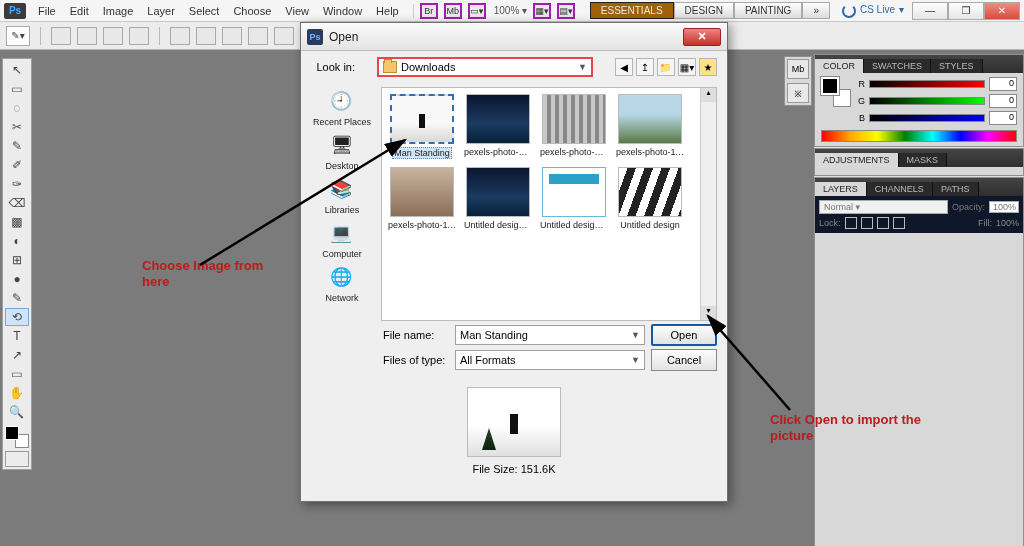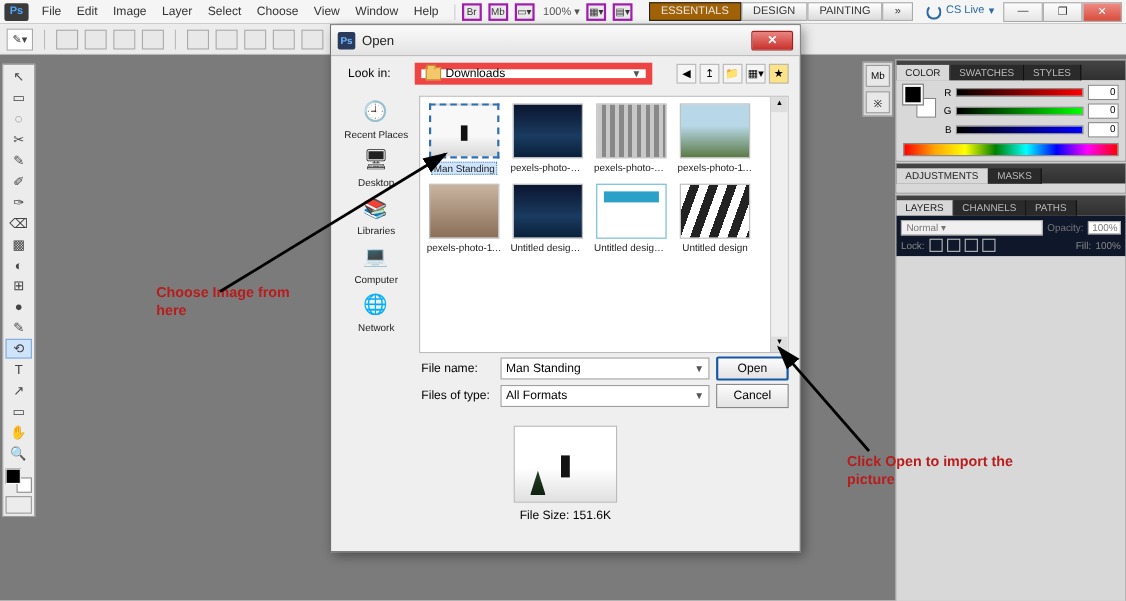--- a/index.html
+++ b/index.html
@@ -70,21 +70,21 @@
   .panel-icons .pic{width:22px;height:20px;border:1px solid #999;background:#e8e8e8;font-size:9px;display:flex;align-items:center;justify-content:center;}
 
   
   .opendialog{position:absolute;left:300px;top:22px;width:428px;height:480px;background:#efefef;border:1px solid #707070;box-shadow:3px 3px 10px rgba(0,0,0,0.4);}
   .od-title{height:28px;background:linear-gradient(#fbfbfb,#e3e3e3);display:flex;align-items:center;padding:0 6px;border-bottom:1px solid #bdbdbd;}
   .od-title .psico{width:16px;height:16px;background:#2a3a5a;color:#6eb6ff;font-size:9px;font-weight:bold;display:flex;align-items:center;justify-content:center;border-radius:2px;margin-right:6px;}
   .od-title .txt{font-size:12px;color:#222;}
   .od-title .xbtn{margin-left:auto;width:38px;height:18px;background:linear-gradient(#e9857f,#c9302c);border:1px solid #a02020;border-radius:2px;color:#fff;font-size:11px;display:flex;align-items:center;justify-content:center;font-weight:bold;}
   .od-lookin{display:flex;align-items:center;padding:6px 10px;gap:22px;font-size:11px;}
   .od-lookin .lbl{width:44px;text-align:right;}
-  .od-lookin .combo{flex:1;display:flex;align-items:center;border:6px solid #ef4444;background:#fff;height:20px;padding:0 4px;gap:4px;}
+  .od-lookin .combo{flex:1;display:flex;align-items:center;border:2px solid #ef4444;background:#fff;height:20px;padding:0 4px;gap:4px;}
   .od-lookin .combo .folder{width:14px;height:12px;background:#f5c76b;border:1px solid #c09030;position:relative;}
   .od-lookin .combo .folder::before{content:"";position:absolute;top:-3px;left:0;width:6px;height:3px;background:#f5c76b;border:1px solid #c09030;border-bottom:none;}
   .od-lookin .combo .dd{margin-left:auto;font-size:9px;color:#555;}
   .od-lookin .tbicons{display:flex;gap:3px;}
   .od-lookin .tbicons span{width:18px;height:18px;border:1px solid #b5b5b5;background:#f5f5f5;display:flex;align-items:center;justify-content:center;font-size:10px;}
   .od-lookin .tbicons span.star{background:#fce38a;}
 
   .od-body{display:flex;padding:4px 10px 0 10px;gap:8px;height:238px;}
   .od-places{width:62px;display:flex;flex-direction:column;align-items:center;gap:4px;font-size:9px;color:#222;}
   .od-places .place{display:flex;flex-direction:column;align-items:center;gap:2px;cursor:default;}

